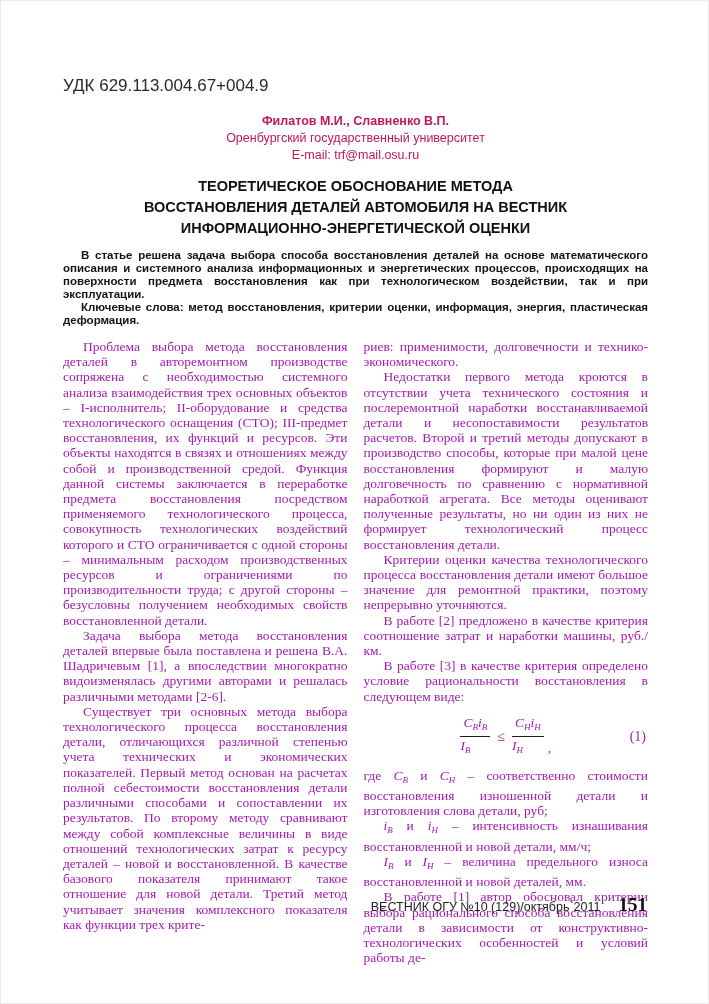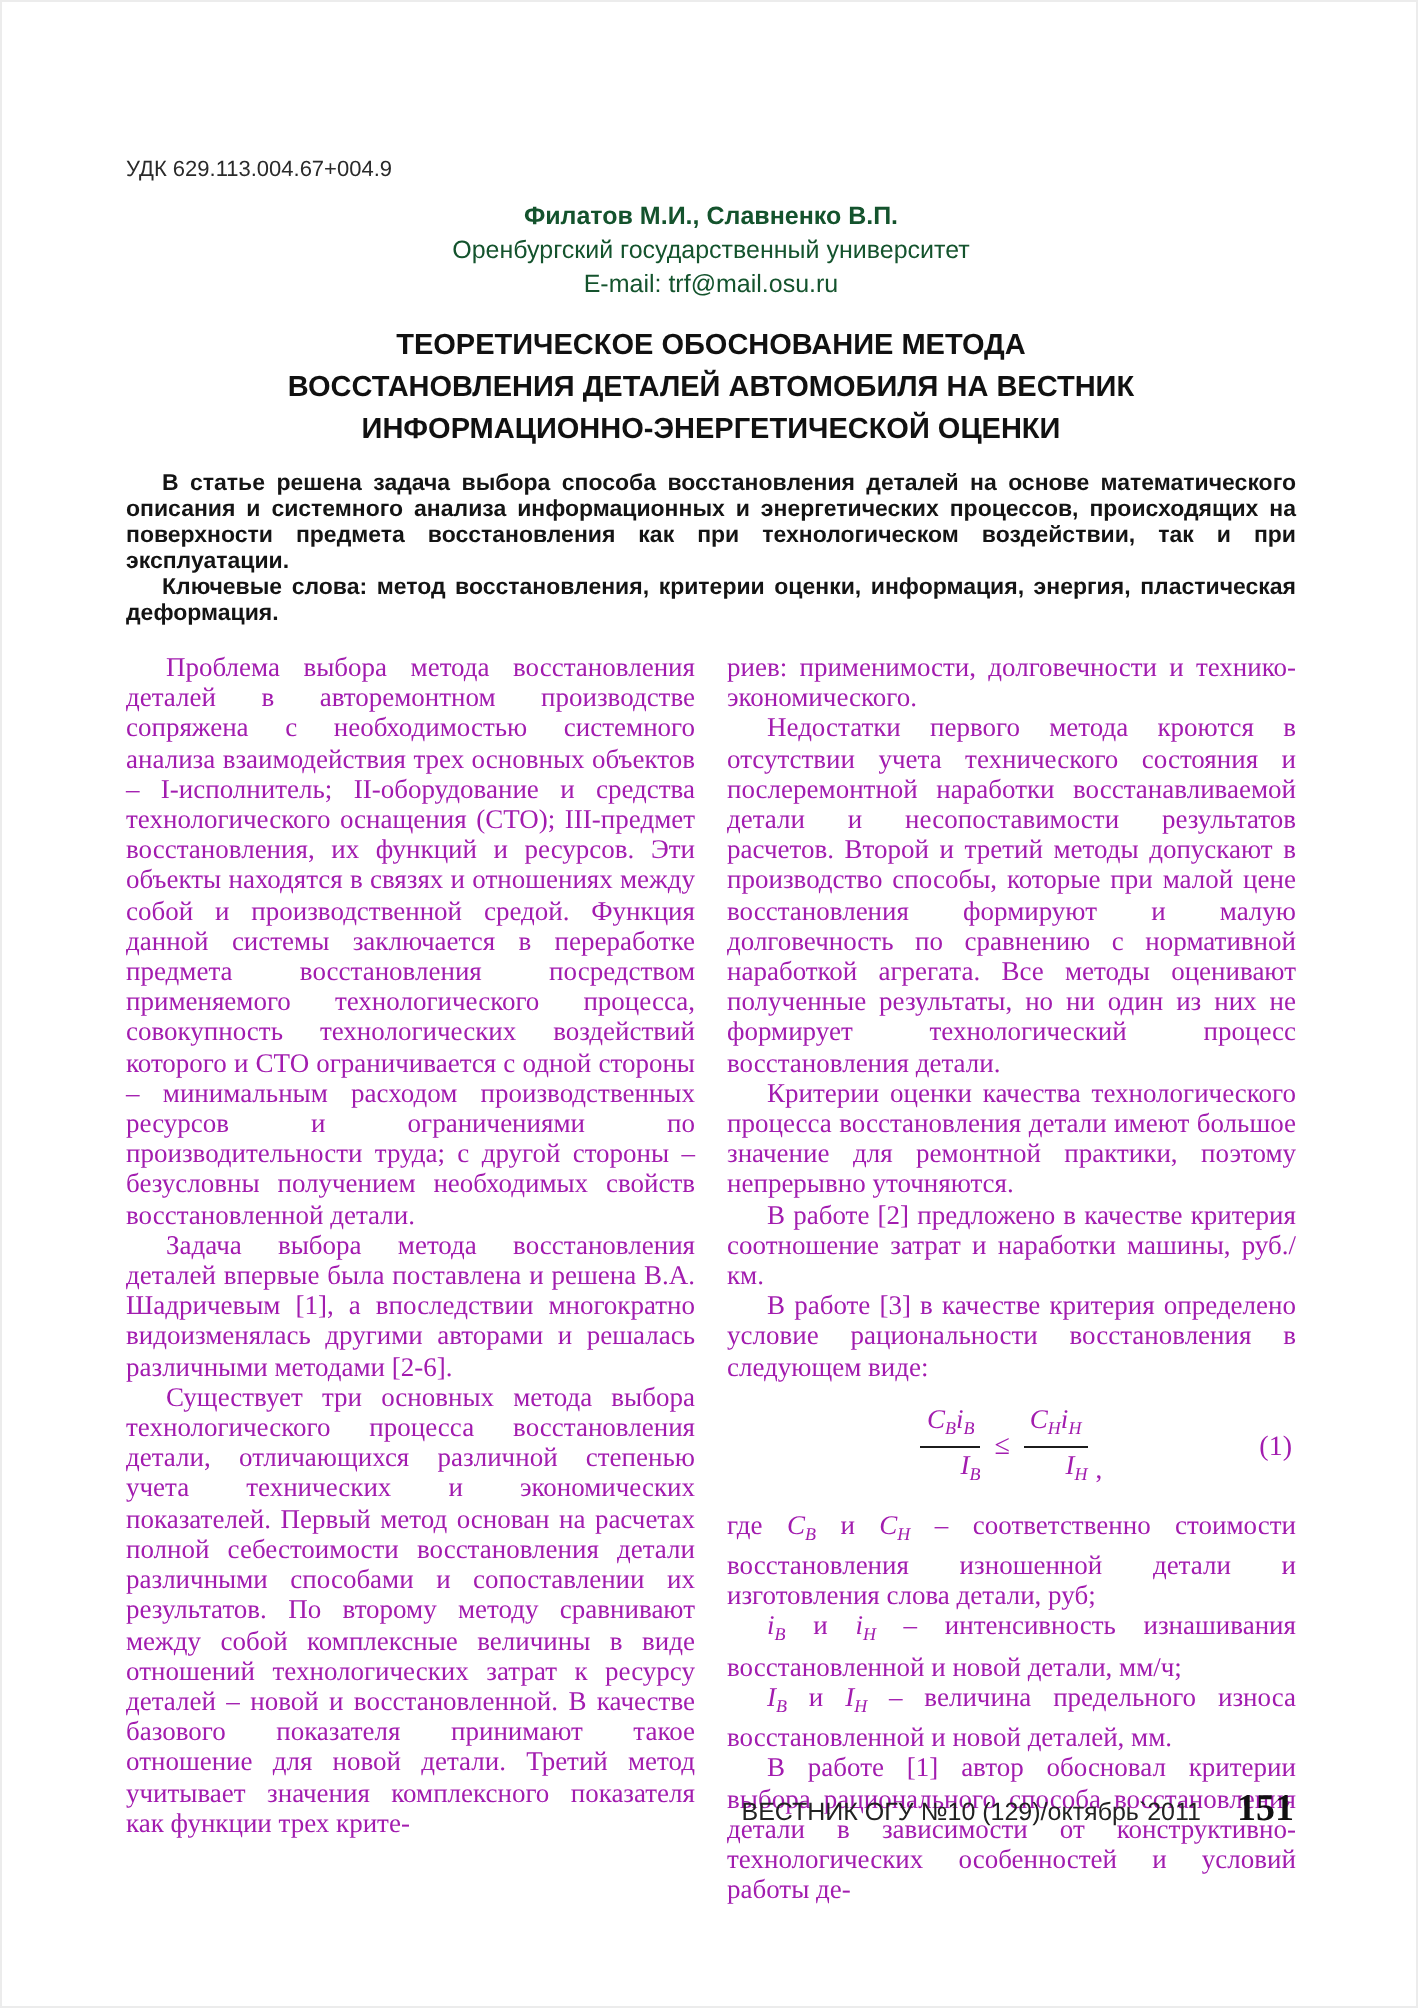--- a/index.html
+++ b/index.html
@@ -9,27 +9,27 @@
     background:#ffffff;
     box-sizing:border-box;
     border:1px solid #ececec;
     overflow:hidden;
     color:#1c1c1c;
     font-family:"Liberation Serif", serif;
   }
   .content{padding:78px 60px 0 62px;}
   .udk{
     font-family:"Liberation Sans", sans-serif;
-    font-size:11px;line-height:13px;color:#2a2a2a;
-    margin-bottom:8px;
+    font-size:17px;line-height:13px;color:#2a2a2a;
+    margin-bottom:21px;
   }
   .hdr-center{
     text-align:center;
     font-family:"Liberation Sans", sans-serif;
-    font-size:12.5px;line-height:17px;color:#14532d;
+    font-size:12.5px;line-height:17px;color:#be185d;
   }
   .hdr-center .authors{font-weight:bold;}
   .title{
     margin-top:12px;
     text-align:center;
     font-family:Liberation Sans, sans-serif;
     font-weight:bold;
     font-size:14.5px;line-height:21px;
     color:#111;
   }
@@ -58,21 +58,21 @@
   
   .formula-row{
     position:relative;
     margin:9px 0 7px 0;
     display:flex;
     align-items:center;
     justify-content:center;
     min-height:48px;
     text-indent:0;
   }
-  .frac{display:inline-block;text-align:right;vertical-align:middle;}
+  .frac{display:inline-block;text-align:left;vertical-align:middle;}
   .frac .num{display:block;padding:0 3px 1px 3px;border-bottom:1.2px solid #1c1c1c;}
   .frac .den{display:block;padding-top:1px;}
   .mvar{font-style:italic;font-family:"Liberation Serif", serif;}
   .msub{font-size:9px;font-style:italic;vertical-align:-3px;letter-spacing:0;}
   .rel{margin:0 7px;font-size:14px;}
   .fcomma{margin-left:4px;align-self:flex-end;padding-bottom:6px;}
   .eq-number{
     position:absolute;right:2px;top:50%;
     transform:translateY(-50%);
     font-size:14px;font-style:normal;

